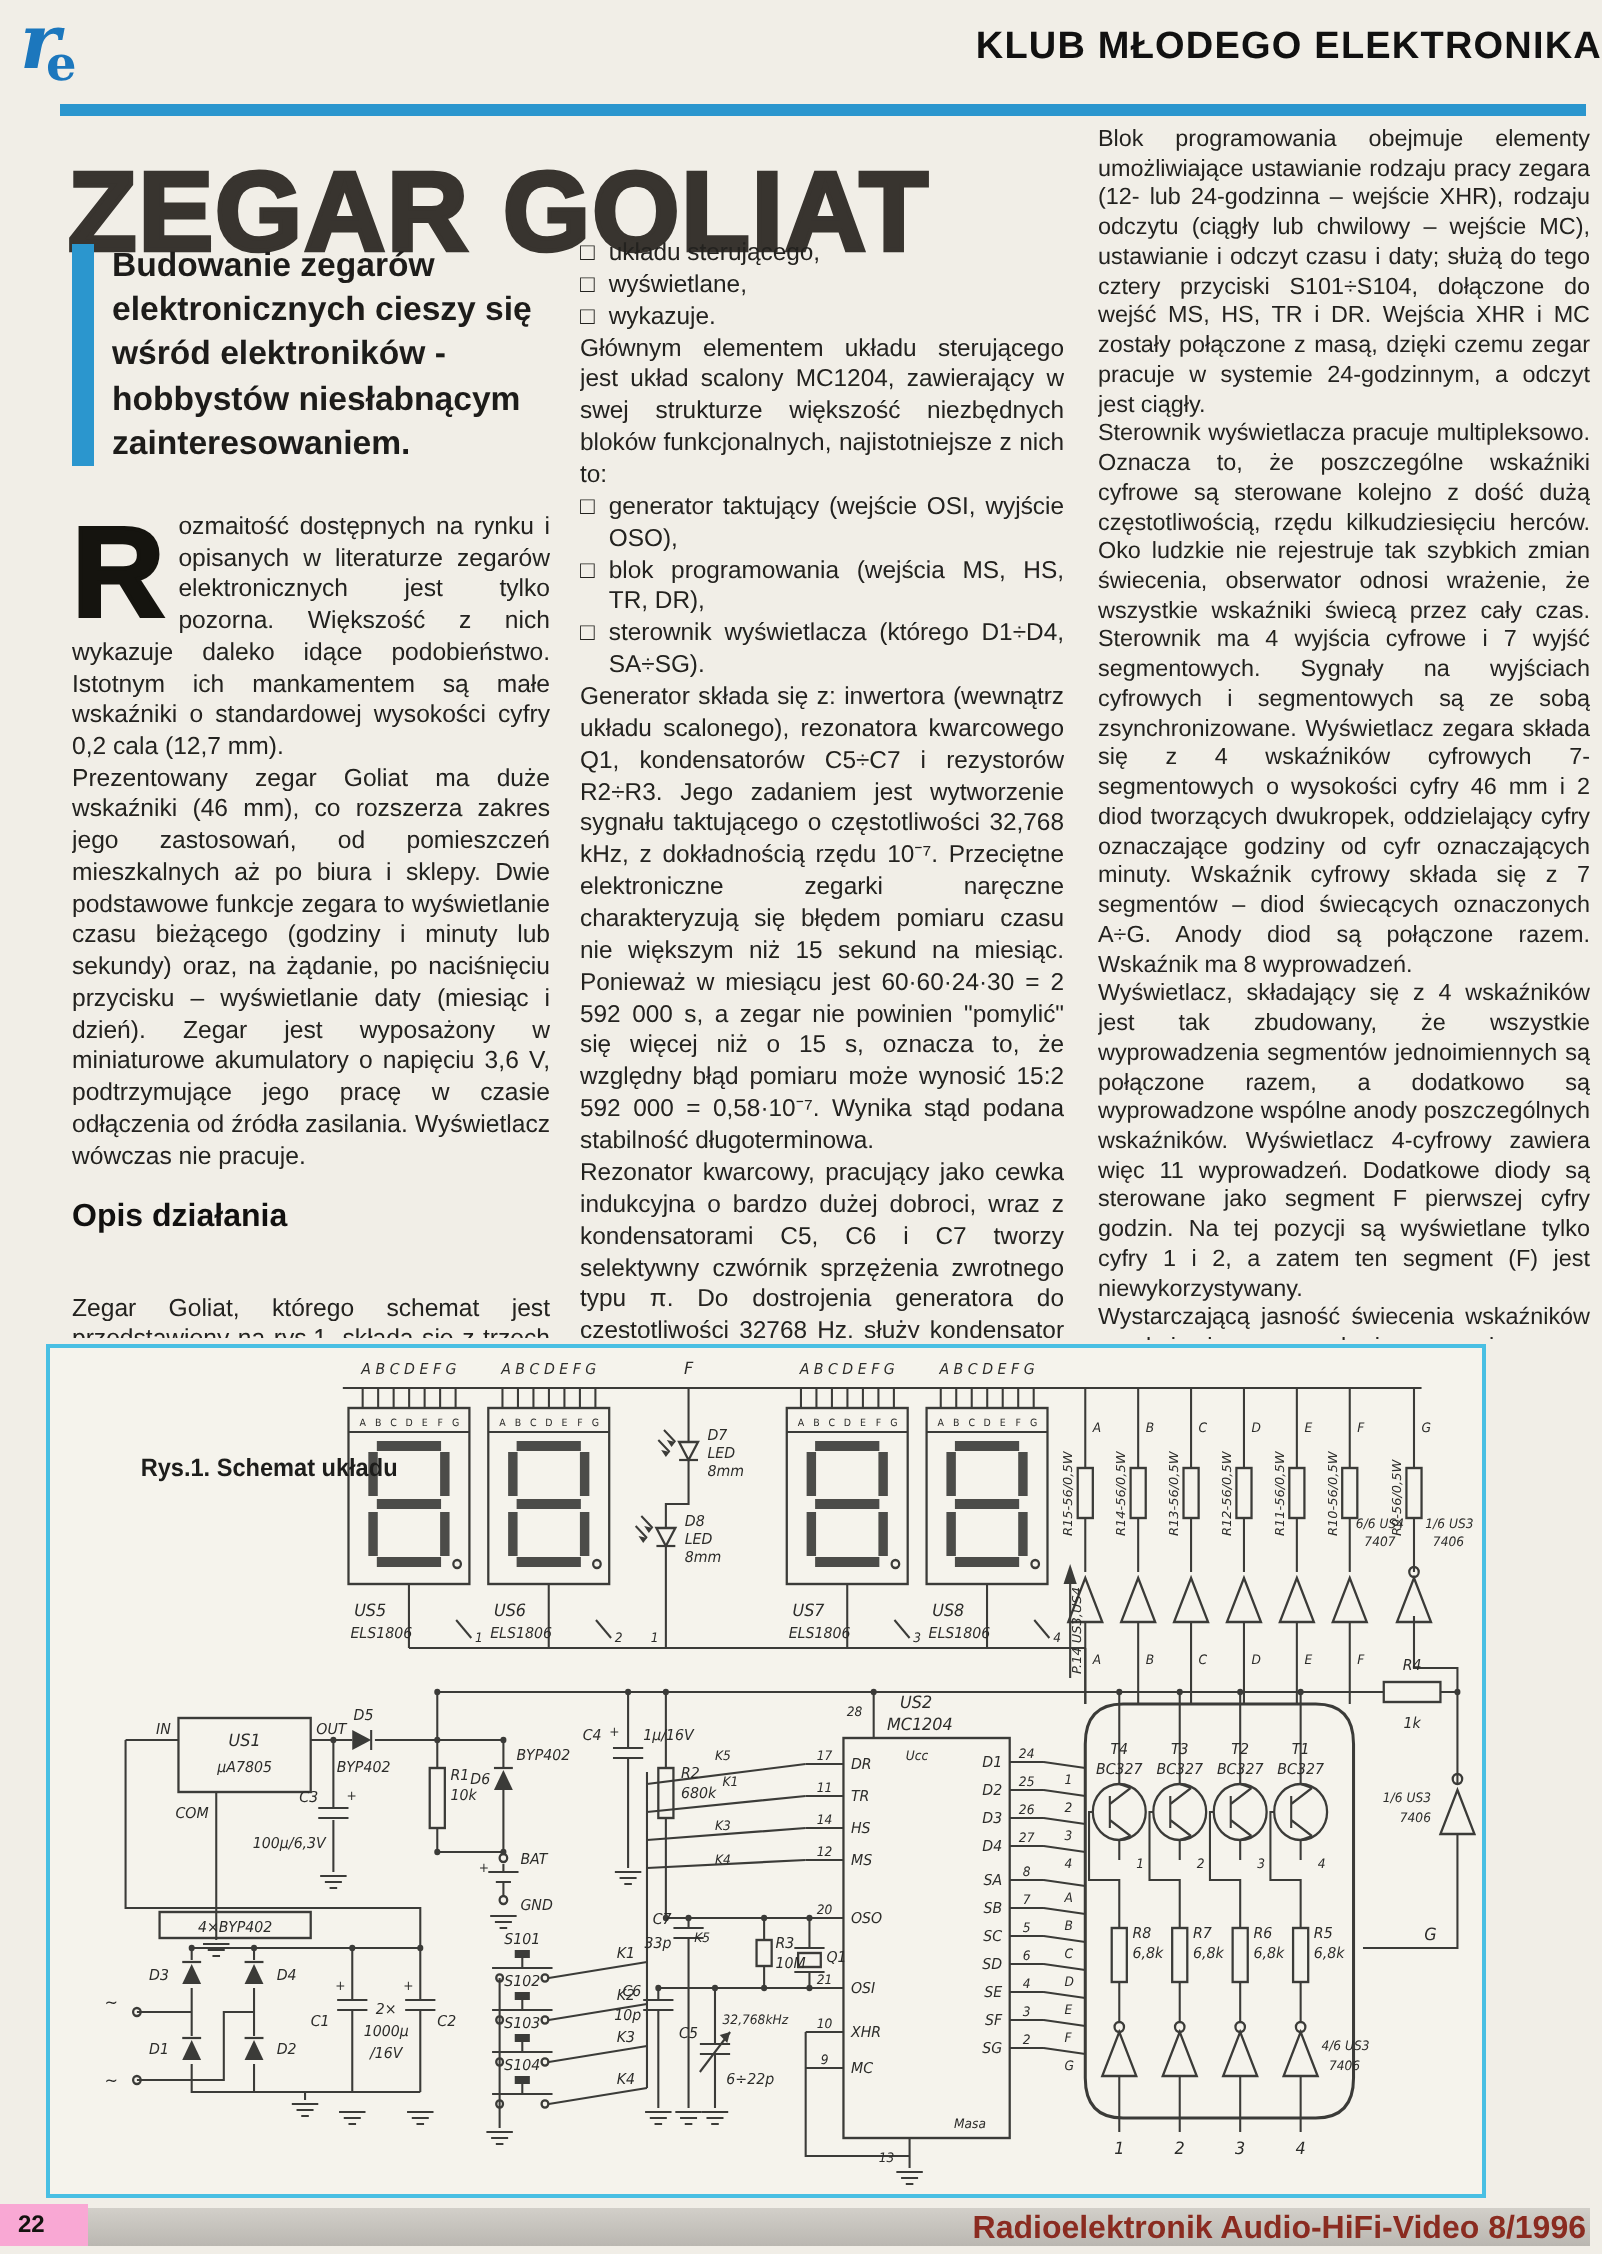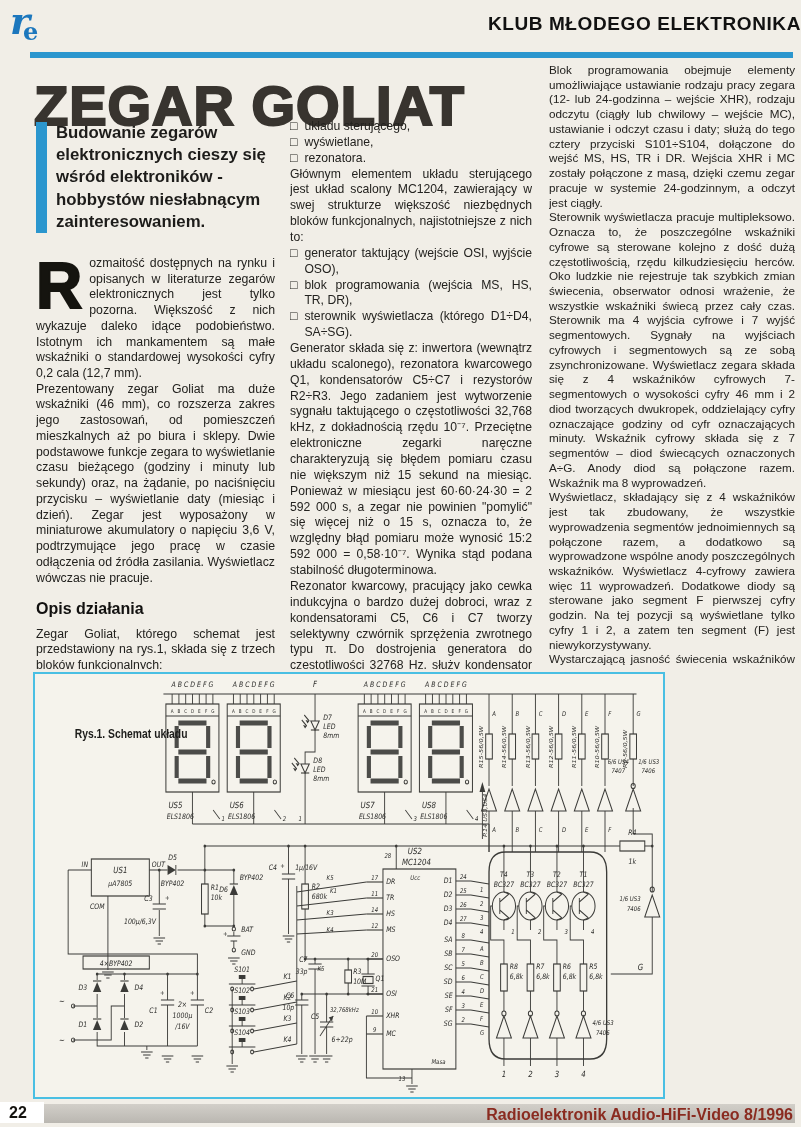--- a/index.html
+++ b/index.html
@@ -12,28 +12,28 @@
   .title{position:absolute;left:34px;top:73px;width:505px;font-size:56px;font-weight:bold;-webkit-text-stroke:2.2px #38342f;color:#38342f;letter-spacing:1px;white-space:nowrap}
   .col{position:absolute;text-align:justify;overflow:hidden}
   #col1{left:36px;top:122px;width:239px;height:547px;font-size:12.3px;line-height:1.28}
   #col2{left:290px;top:119px;width:242px;height:550px;font-size:12.2px;line-height:1.3}
   #col3{left:549px;top:63px;width:246px;height:607px;font-size:11.7px;line-height:1.26}
   .col p{margin:0}
   .intro{display:flex;gap:9px;margin-bottom:23px}
   .intro .bar{flex:0 0 11px;background:#2b96ce}
   .intro .t{font-weight:bold;font-size:16.8px;line-height:1.32;text-align:left;color:#1d1c1a}
   .dropcap{float:left;font-size:64px;line-height:.8;font-weight:bold;-webkit-text-stroke:2px #15140f;margin:5px 7px 0 0;color:#15140f}
-  #col1 h3{font-size:16px;margin:13px 0 7px;text-align:left;color:#121110}
+  #col1 h3{font-size:16px;margin:13px 0 27px;text-align:left;color:#121110}
   ul.bul{list-style:none;margin:0;padding:0}
   .bul li{display:flex;gap:7px}
   .bul .g{flex:0 0 auto}
-  .panel{position:absolute;left:33px;top:672px;width:632px;height:427px;background:#f5f3ec;border:2px solid #49bfe3;box-sizing:border-box}
+  .panel{position:absolute;left:23px;top:672px;width:720px;height:427px;background:#f5f3ec;border:2px solid #49bfe3;box-sizing:border-box}
   .panel svg{width:100%;height:100%;display:block}
   .footer-bar{position:absolute;left:0;top:1104px;width:795px;height:19px;background:linear-gradient(#d2cfc9,#bab7b1)}
-  .pageno{position:absolute;left:0;top:1102px;width:44px;height:21px;background:#ffffff;font-weight:bold;font-size:16px;line-height:21px;padding-left:9px;box-sizing:border-box;color:#14130f}
+  .pageno{position:absolute;left:0;top:1102px;width:44px;height:21px;background:#f9a8d4;font-weight:bold;font-size:12px;line-height:21px;padding-left:9px;box-sizing:border-box;color:#14130f}
   .foot-r{position:absolute;right:8px;top:1106px;font-size:16px;font-weight:bold;color:#8a2b20}
   
   .sl{font:italic 7.5px "DejaVu Sans",sans-serif;fill:#2c2c2a}
   .sn{font:italic 6.5px "DejaVu Sans",sans-serif;fill:#2c2c2a}
   .sb{font:italic 8.5px "DejaVu Sans",sans-serif;fill:#2c2c2a}
   .micro{font:5px "DejaVu Sans",sans-serif;fill:#2c2c2a}
   .capt{font:bold 12.5px "Liberation Sans",sans-serif;fill:#1d1d1b}
   .w{stroke:#3b3b38;stroke-width:1.1;fill:none}
   .w2{stroke:#3b3b38;stroke-width:1.6;fill:none}
   .comp{stroke:#3b3b38;stroke-width:1.2;fill:none}
@@ -64,21 +64,21 @@
     <li>
         <span class="g">□</span>
         <span>układu sterującego,</span>
       </li>
     <li>
         <span class="g">□</span>
         <span>wyświetlane,</span>
       </li>
     <li>
         <span class="g">□</span>
-        <span>rezonatora.</span>
+        <span>wykazuje.</span>
       </li>
   </ul>
   <p>Głównym elementem układu sterującego jest układ scalony MC1204, zawierający w swej strukturze większość niezbędnych bloków funkcjonalnych, najistotniejsze z nich to:</p>
   <ul class="bul">
     <li>
         <span class="g">□</span>
         <span>generator taktujący (wejście OSI, wyjście OSO),</span>
       </li>
     <li>
         <span class="g">□</span>

